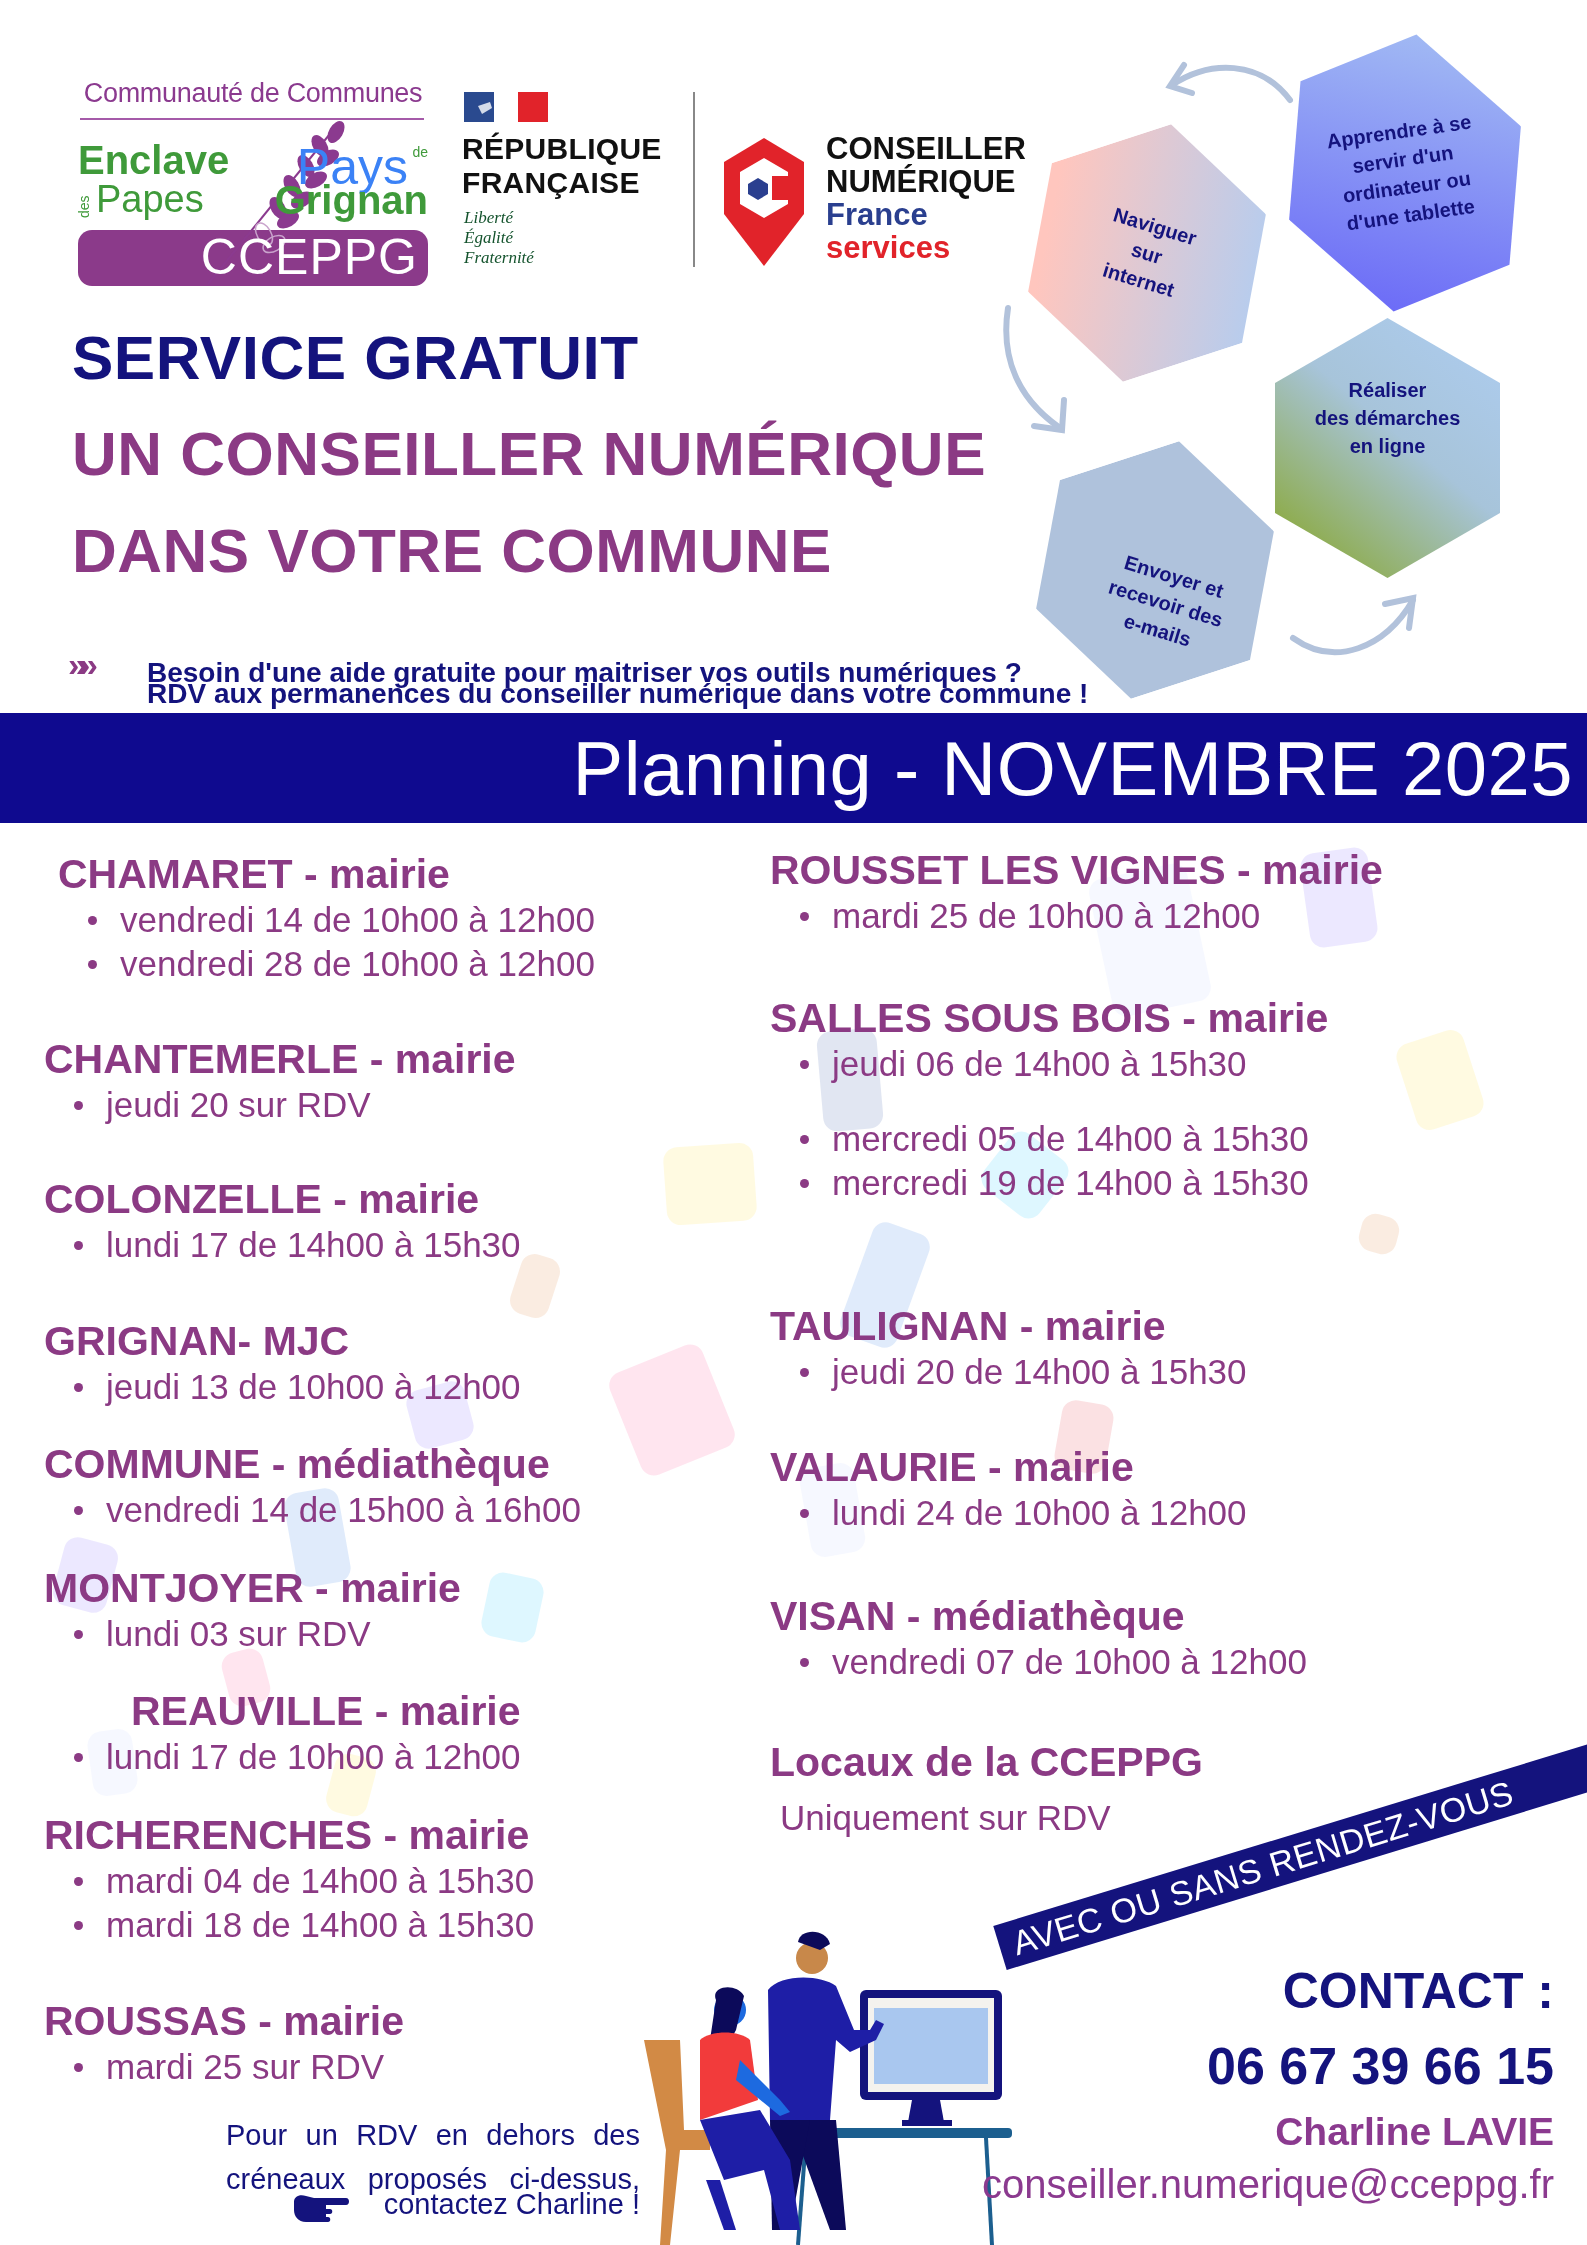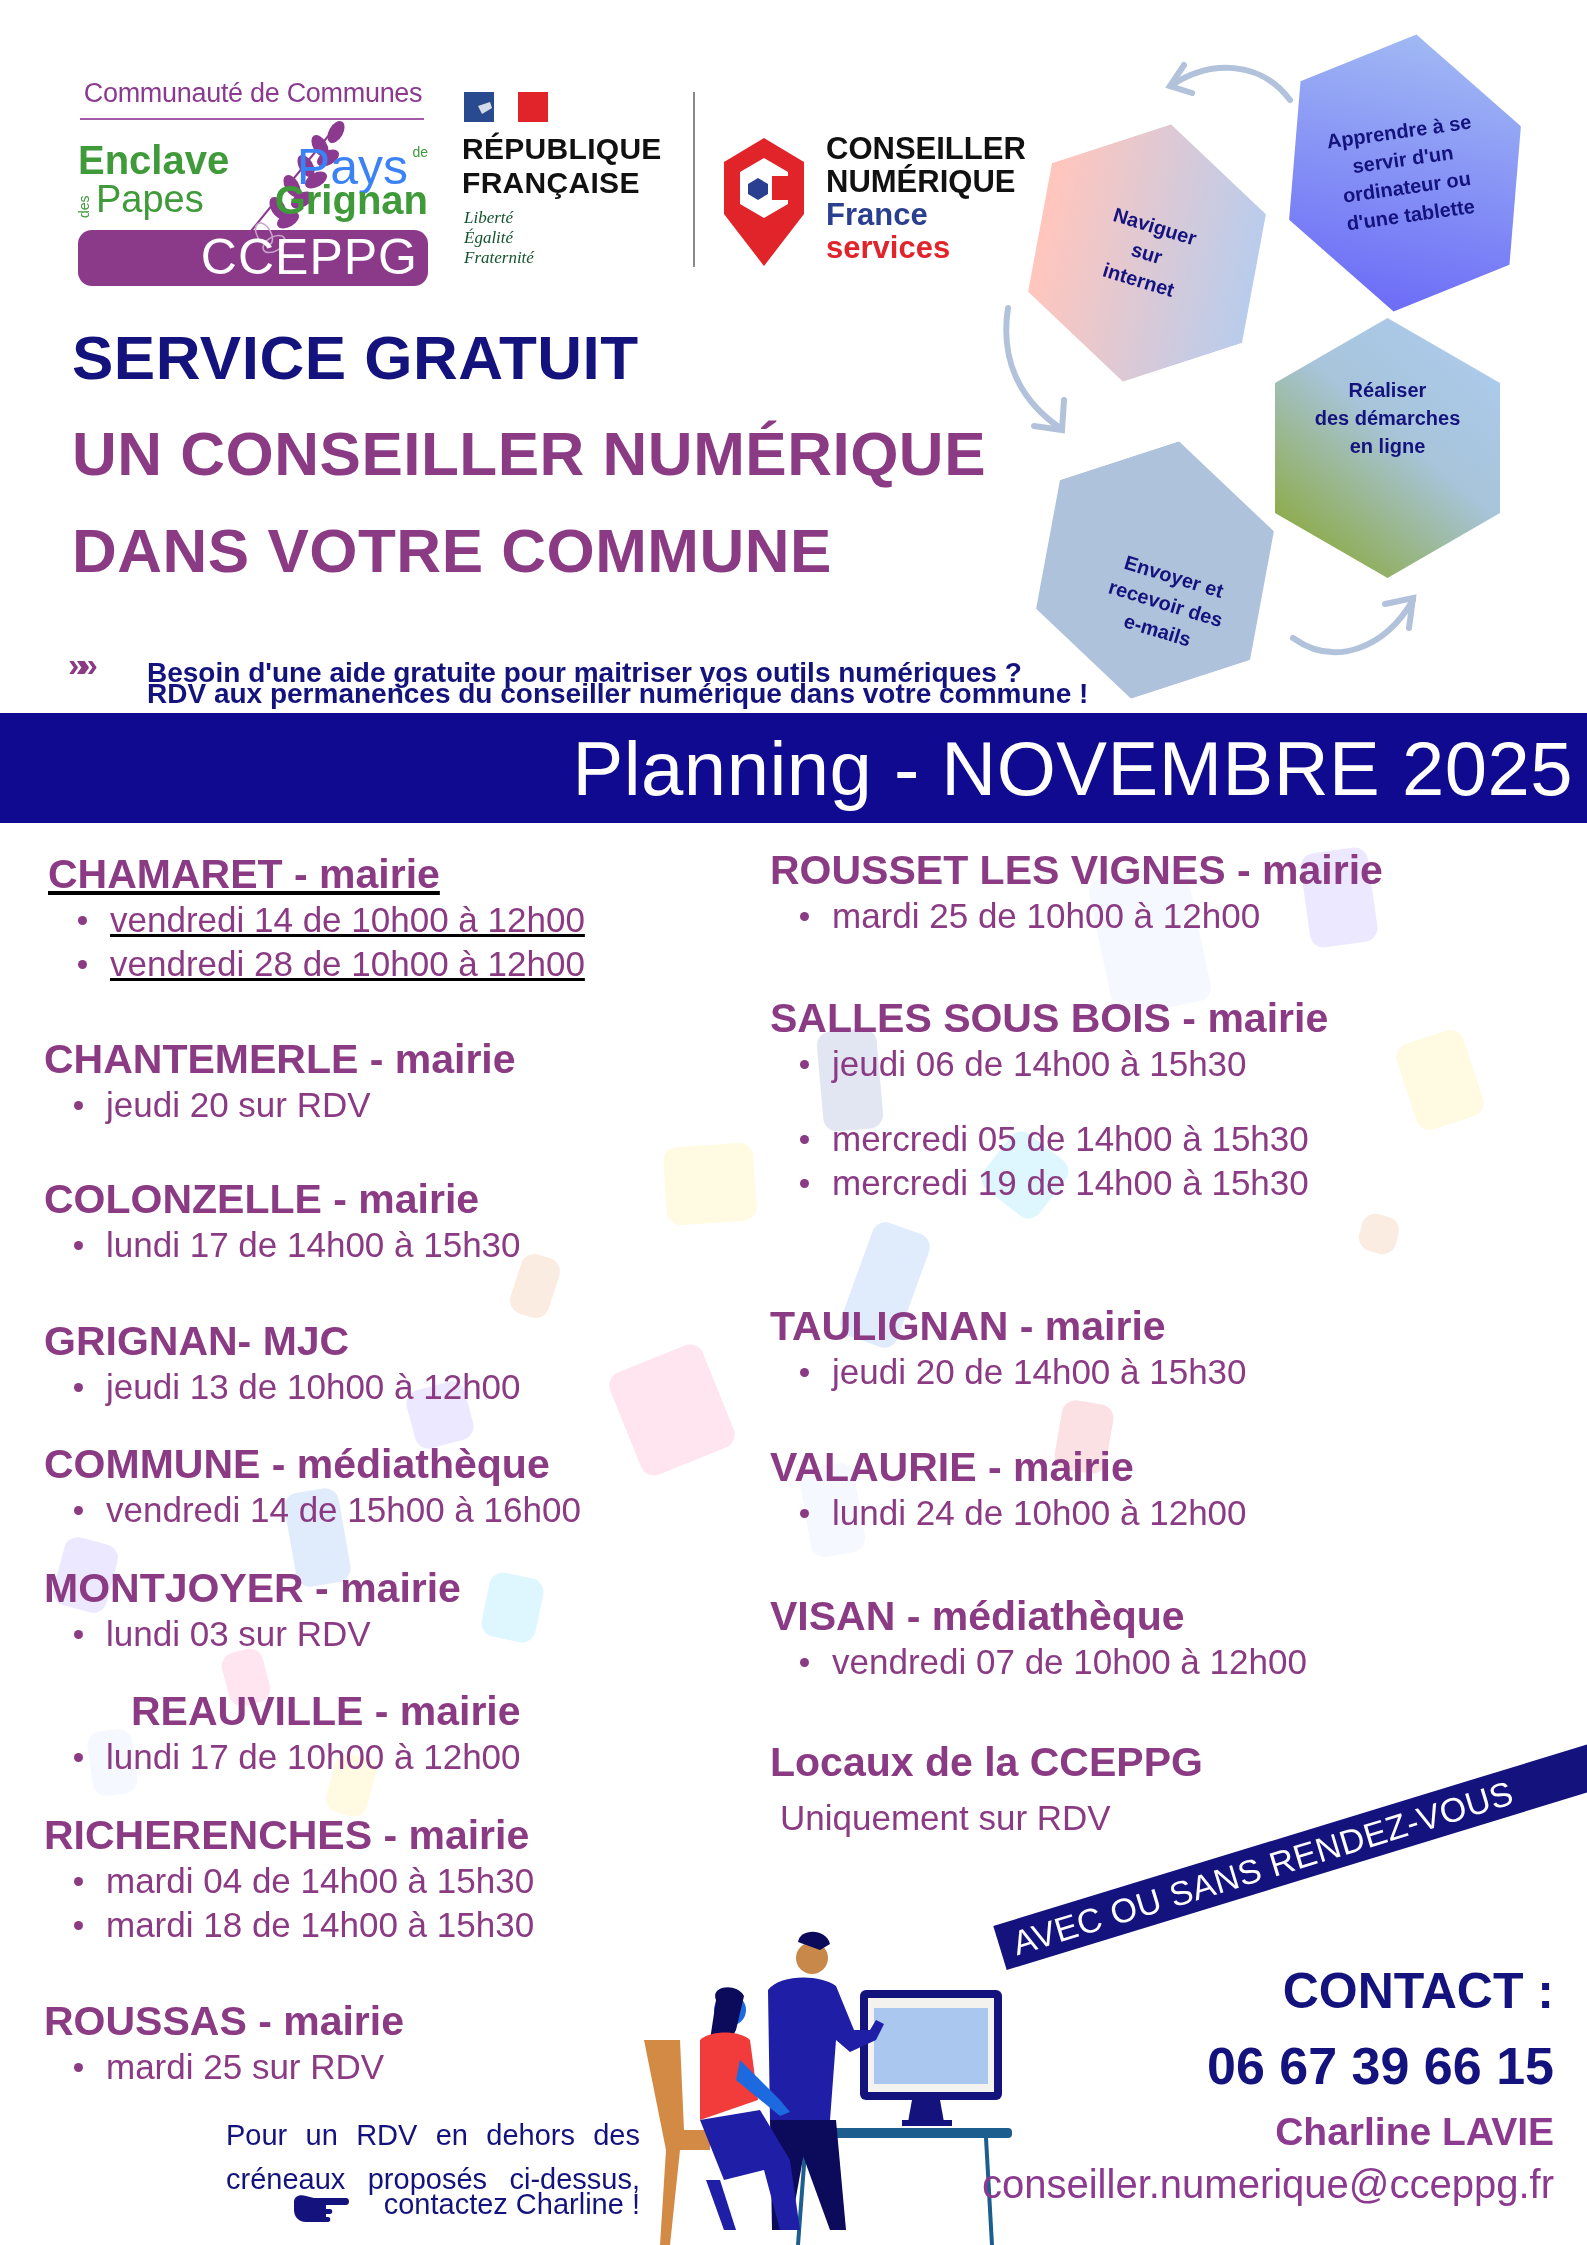--- a/index.html
+++ b/index.html
@@ -227,21 +227,21 @@
 <div class="abs title3">DANS VOTRE COMMUNE</div>
 
 <div class="abs chev">»»</div>
 <div class="abs intro1">Besoin d'une aide gratuite pour maitriser vos outils numériques ?</div>
 <div class="abs intro2">RDV aux permanences du conseiller numérique dans votre commune !</div>
 
 <div class="abs banner">
   <div class="banner-title">Planning - NOVEMBRE 2025</div>
 </div>
 
-<div class="loc" style="left:48px;top:850px;text-decoration:underline;">
+<div class="loc" style="left:58px;top:850px;">
   <div class="loc-name">CHAMARET - mairie</div>
   <ul class="loc-items">
     <li>vendredi 14 de 10h00 à 12h00</li>
     <li>vendredi 28 de 10h00 à 12h00</li>
   </ul>
 </div>
 <div class="loc" style="left:44px;top:1035px;">
   <div class="loc-name">CHANTEMERLE - mairie</div>
   <ul class="loc-items">
     <li>jeudi 20 sur RDV</li>

